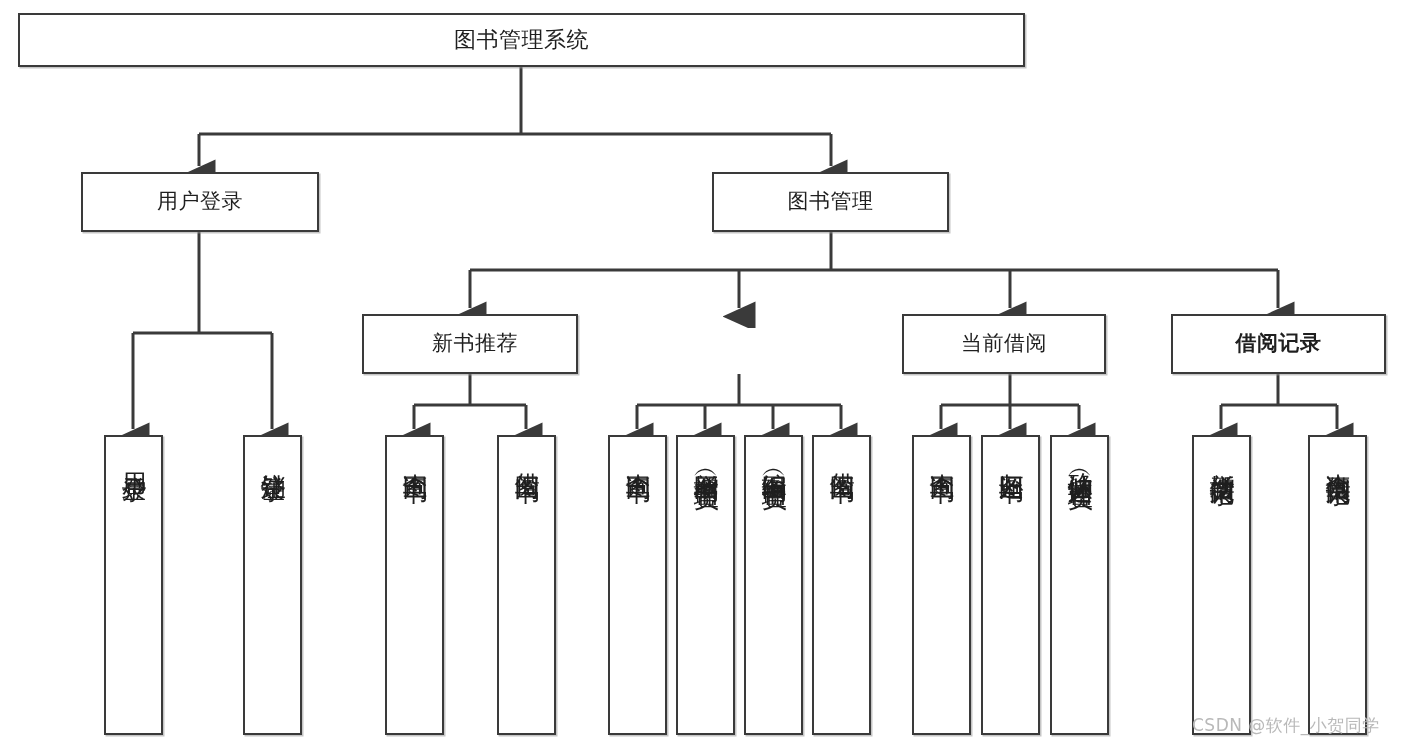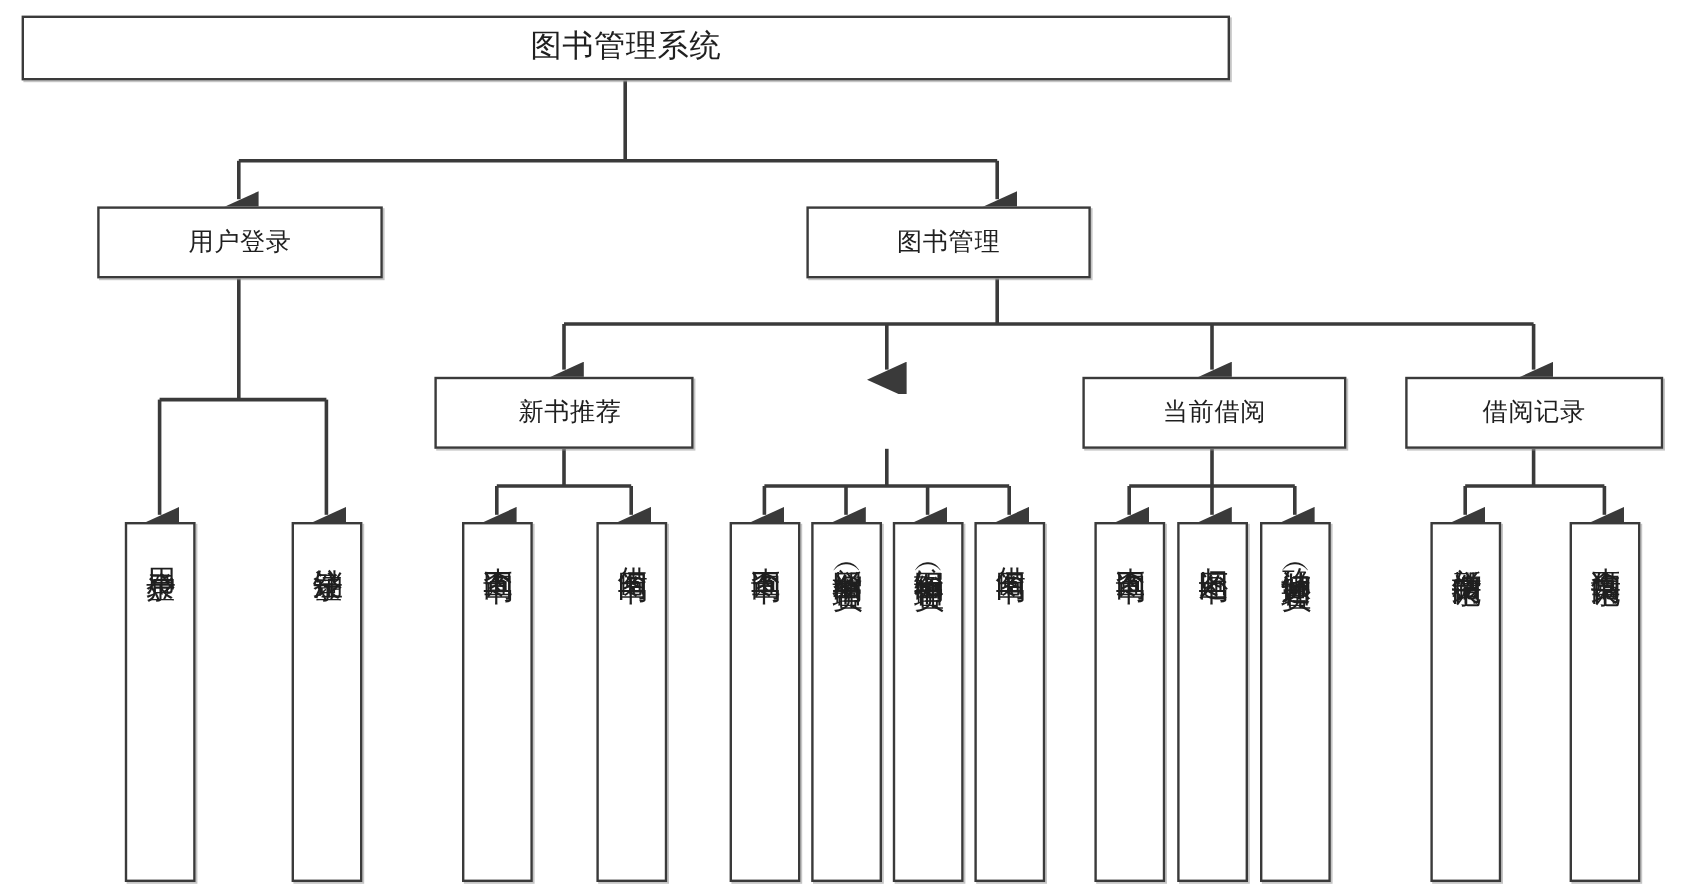--- a/index.html
+++ b/index.html
@@ -36,21 +36,21 @@
     color:#1f1f1f;
     text-align:center;
     line-height:1.22;
     letter-spacing:0.5px;
   }
   .node.horiz .label{
     font-size:21px;
     white-space:nowrap;
   }
   .node.root .label{
-    font-size:26px;
+    font-size:22px;
   }
   .node.vert{
     align-items:flex-start;
     justify-content:center;
     padding-top:16px;
   }
   .node.vert .label{
     writing-mode:vertical-rl;
     text-orientation:upright;
     font-size:25px;
@@ -123,31 +123,31 @@
     </g>
   </svg>
 
   <div class="node horiz root" style="left:18px;top:13px;width:1007px;height:54px;">
     <span class="label">图书管理系统</span>
   </div>
 
   <div class="node horiz" style="left:81px;top:172px;width:238px;height:60px;">
     <span class="label">用户登录</span>
   </div>
-  <div class="node horiz" style="left:672px;top:172px;width:237px;height:60px;">
+  <div class="node horiz" style="left:712px;top:172px;width:237px;height:60px;">
     <span class="label">图书管理</span>
   </div>
 
   <div class="node horiz" style="left:362px;top:314px;width:216px;height:60px;padding-left:10px;">
     <span class="label">新书推荐</span>
   </div>
-  <div class="node horiz" style="left:902px;top:314px;width:220px;height:60px;">
+  <div class="node horiz" style="left:902px;top:314px;width:204px;height:60px;">
     <span class="label">当前借阅</span>
   </div>
-  <div class="node horiz" style="left:1171px;top:314px;width:215px;height:60px;">
+  <div class="node horiz" style="left:1171px;top:314px;width:215px;height:60px;font-weight:bold;">
     <span class="label">借阅记录</span>
   </div>
 
   <div class="node vert" style="left:104px;top:435px;width:59px;height:300px;">
     <span class="label">用户登录</span>
   </div>
   <div class="node vert" style="left:243px;top:435px;width:59px;height:300px;">
     <span class="label">注销登录</span>
   </div>
 
@@ -181,14 +181,15 @@
     <span class="label">确认归还（管理员）</span>
   </div>
 
   <div class="node vert" style="left:1192px;top:435px;width:59px;height:300px;">
     <span class="label">新增借阅记录</span>
   </div>
   <div class="node vert" style="left:1308px;top:435px;width:59px;height:300px;">
     <span class="label">查询借阅记录</span>
   </div>
 
+  <div class="watermark" style="left:1192px;top:714px;">CSDN @软件_小贺同学</div>
 
 </div>
 
 </body></html>

